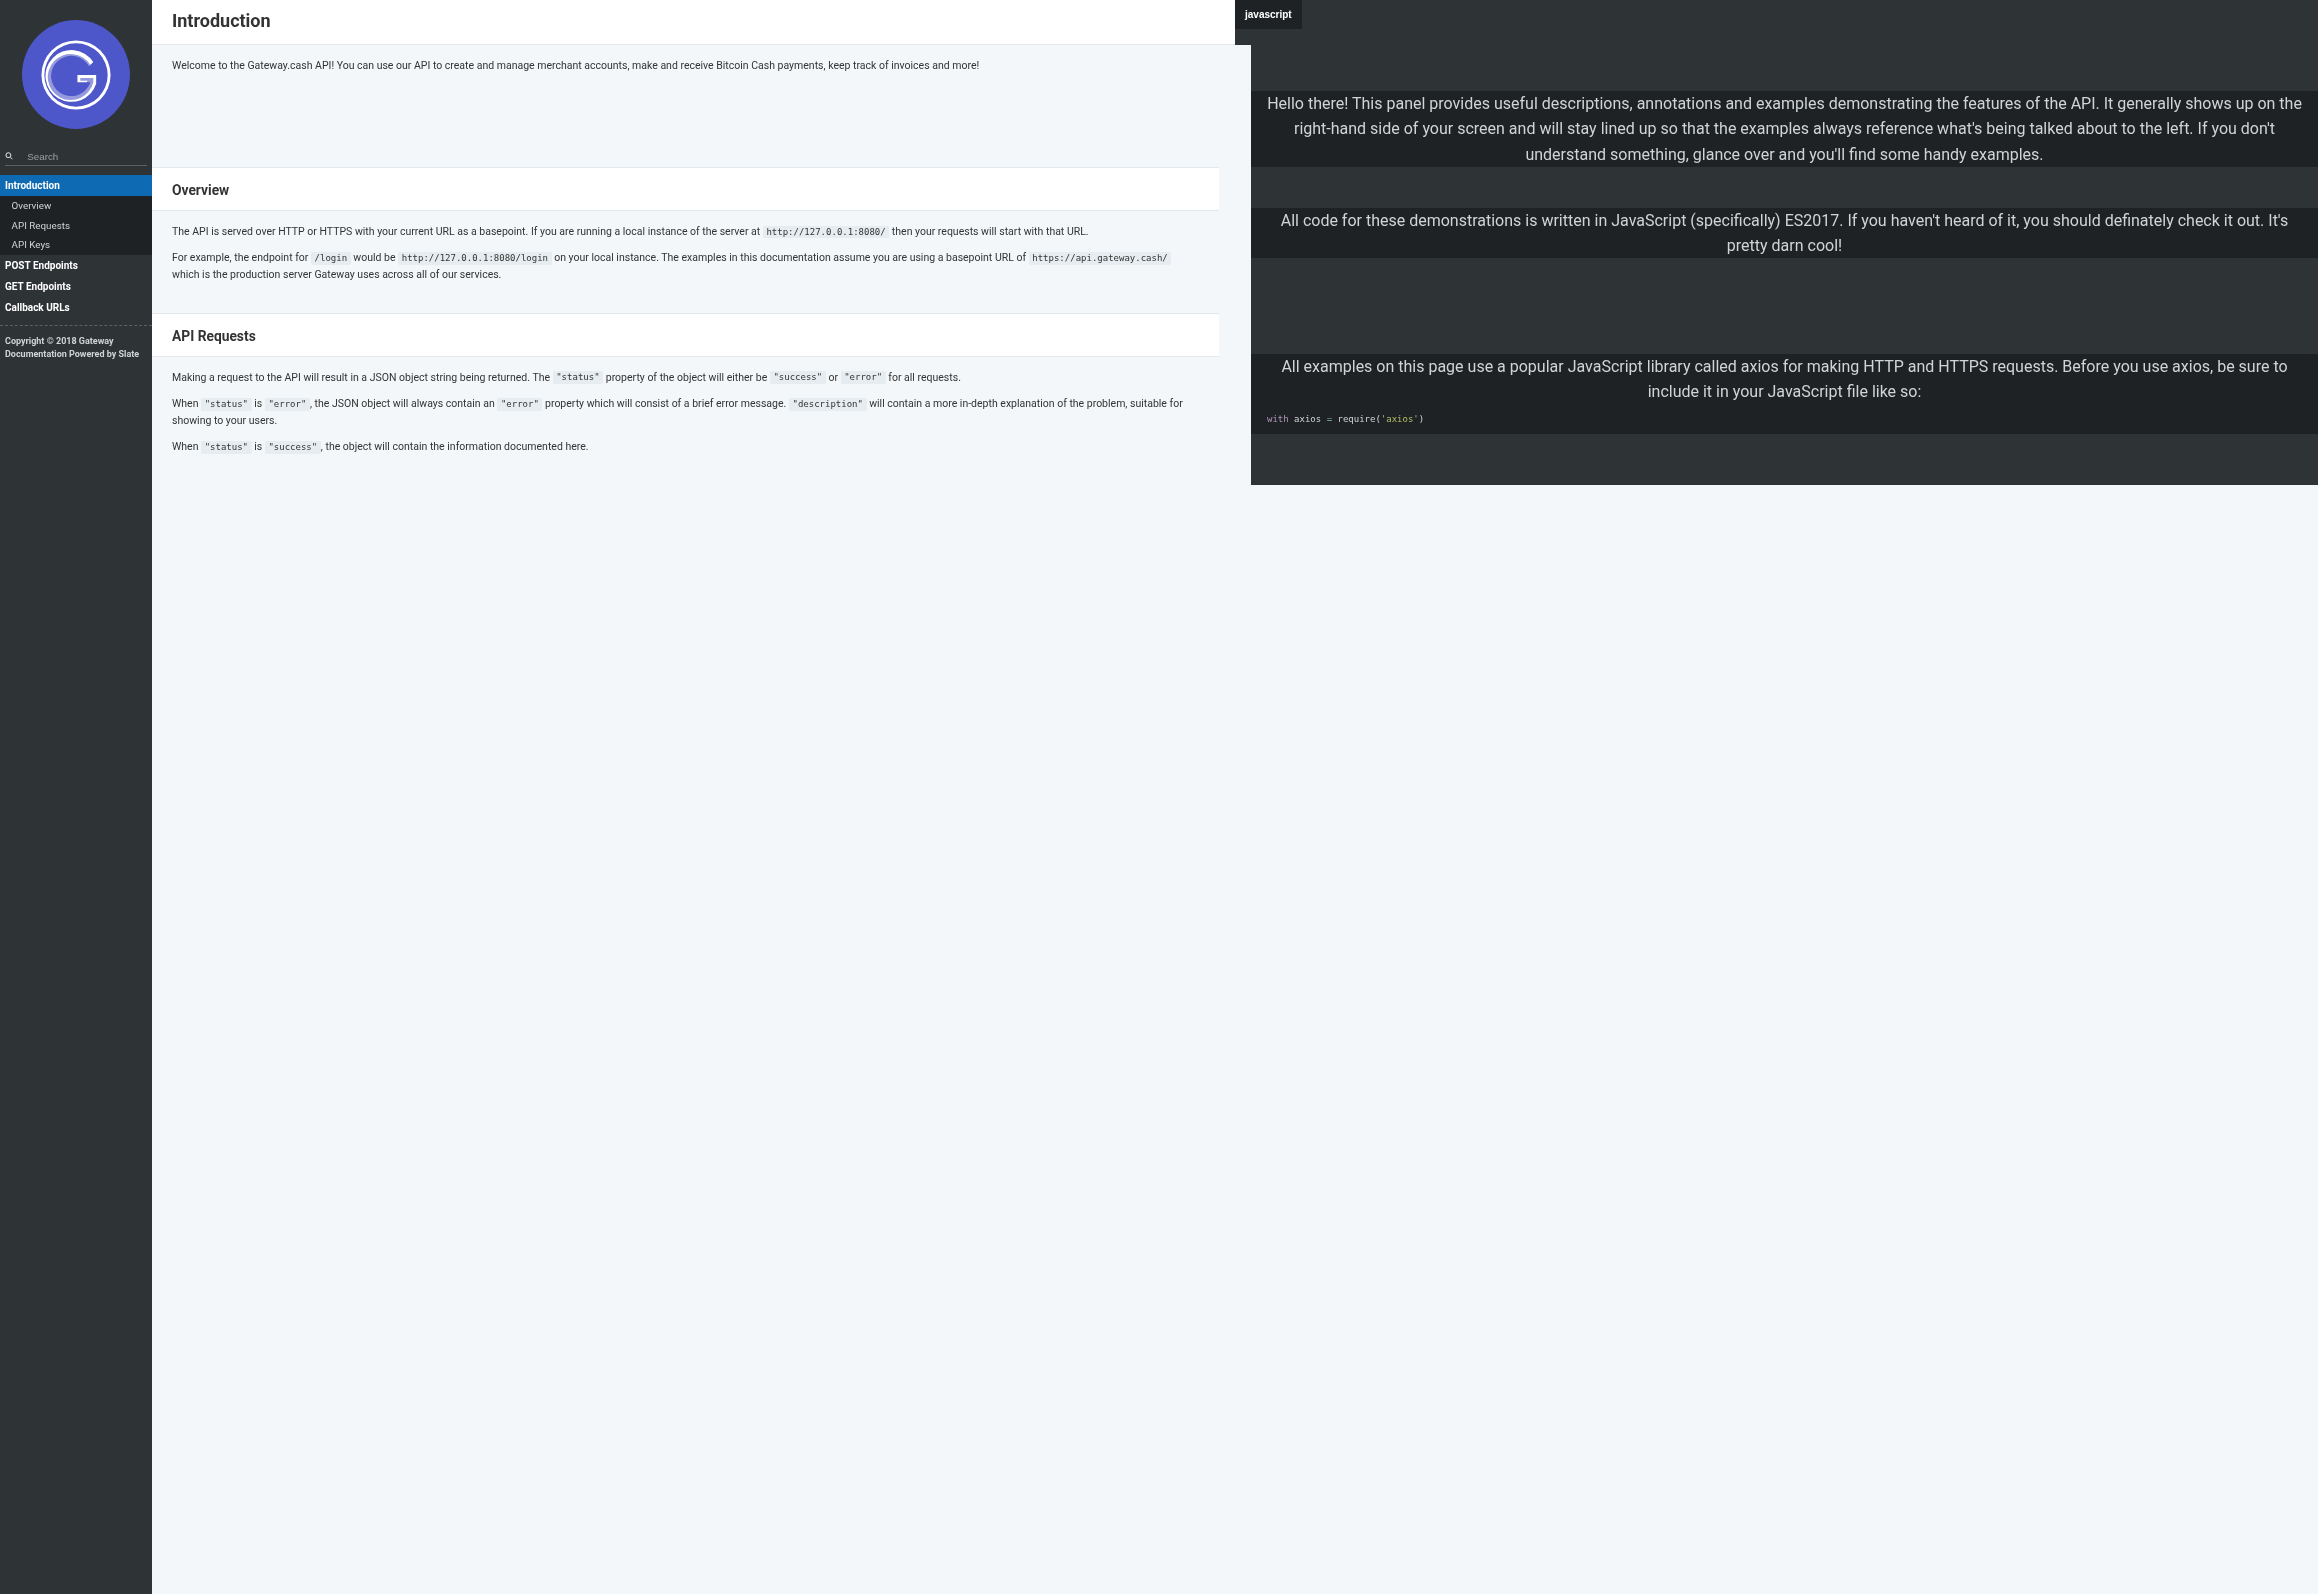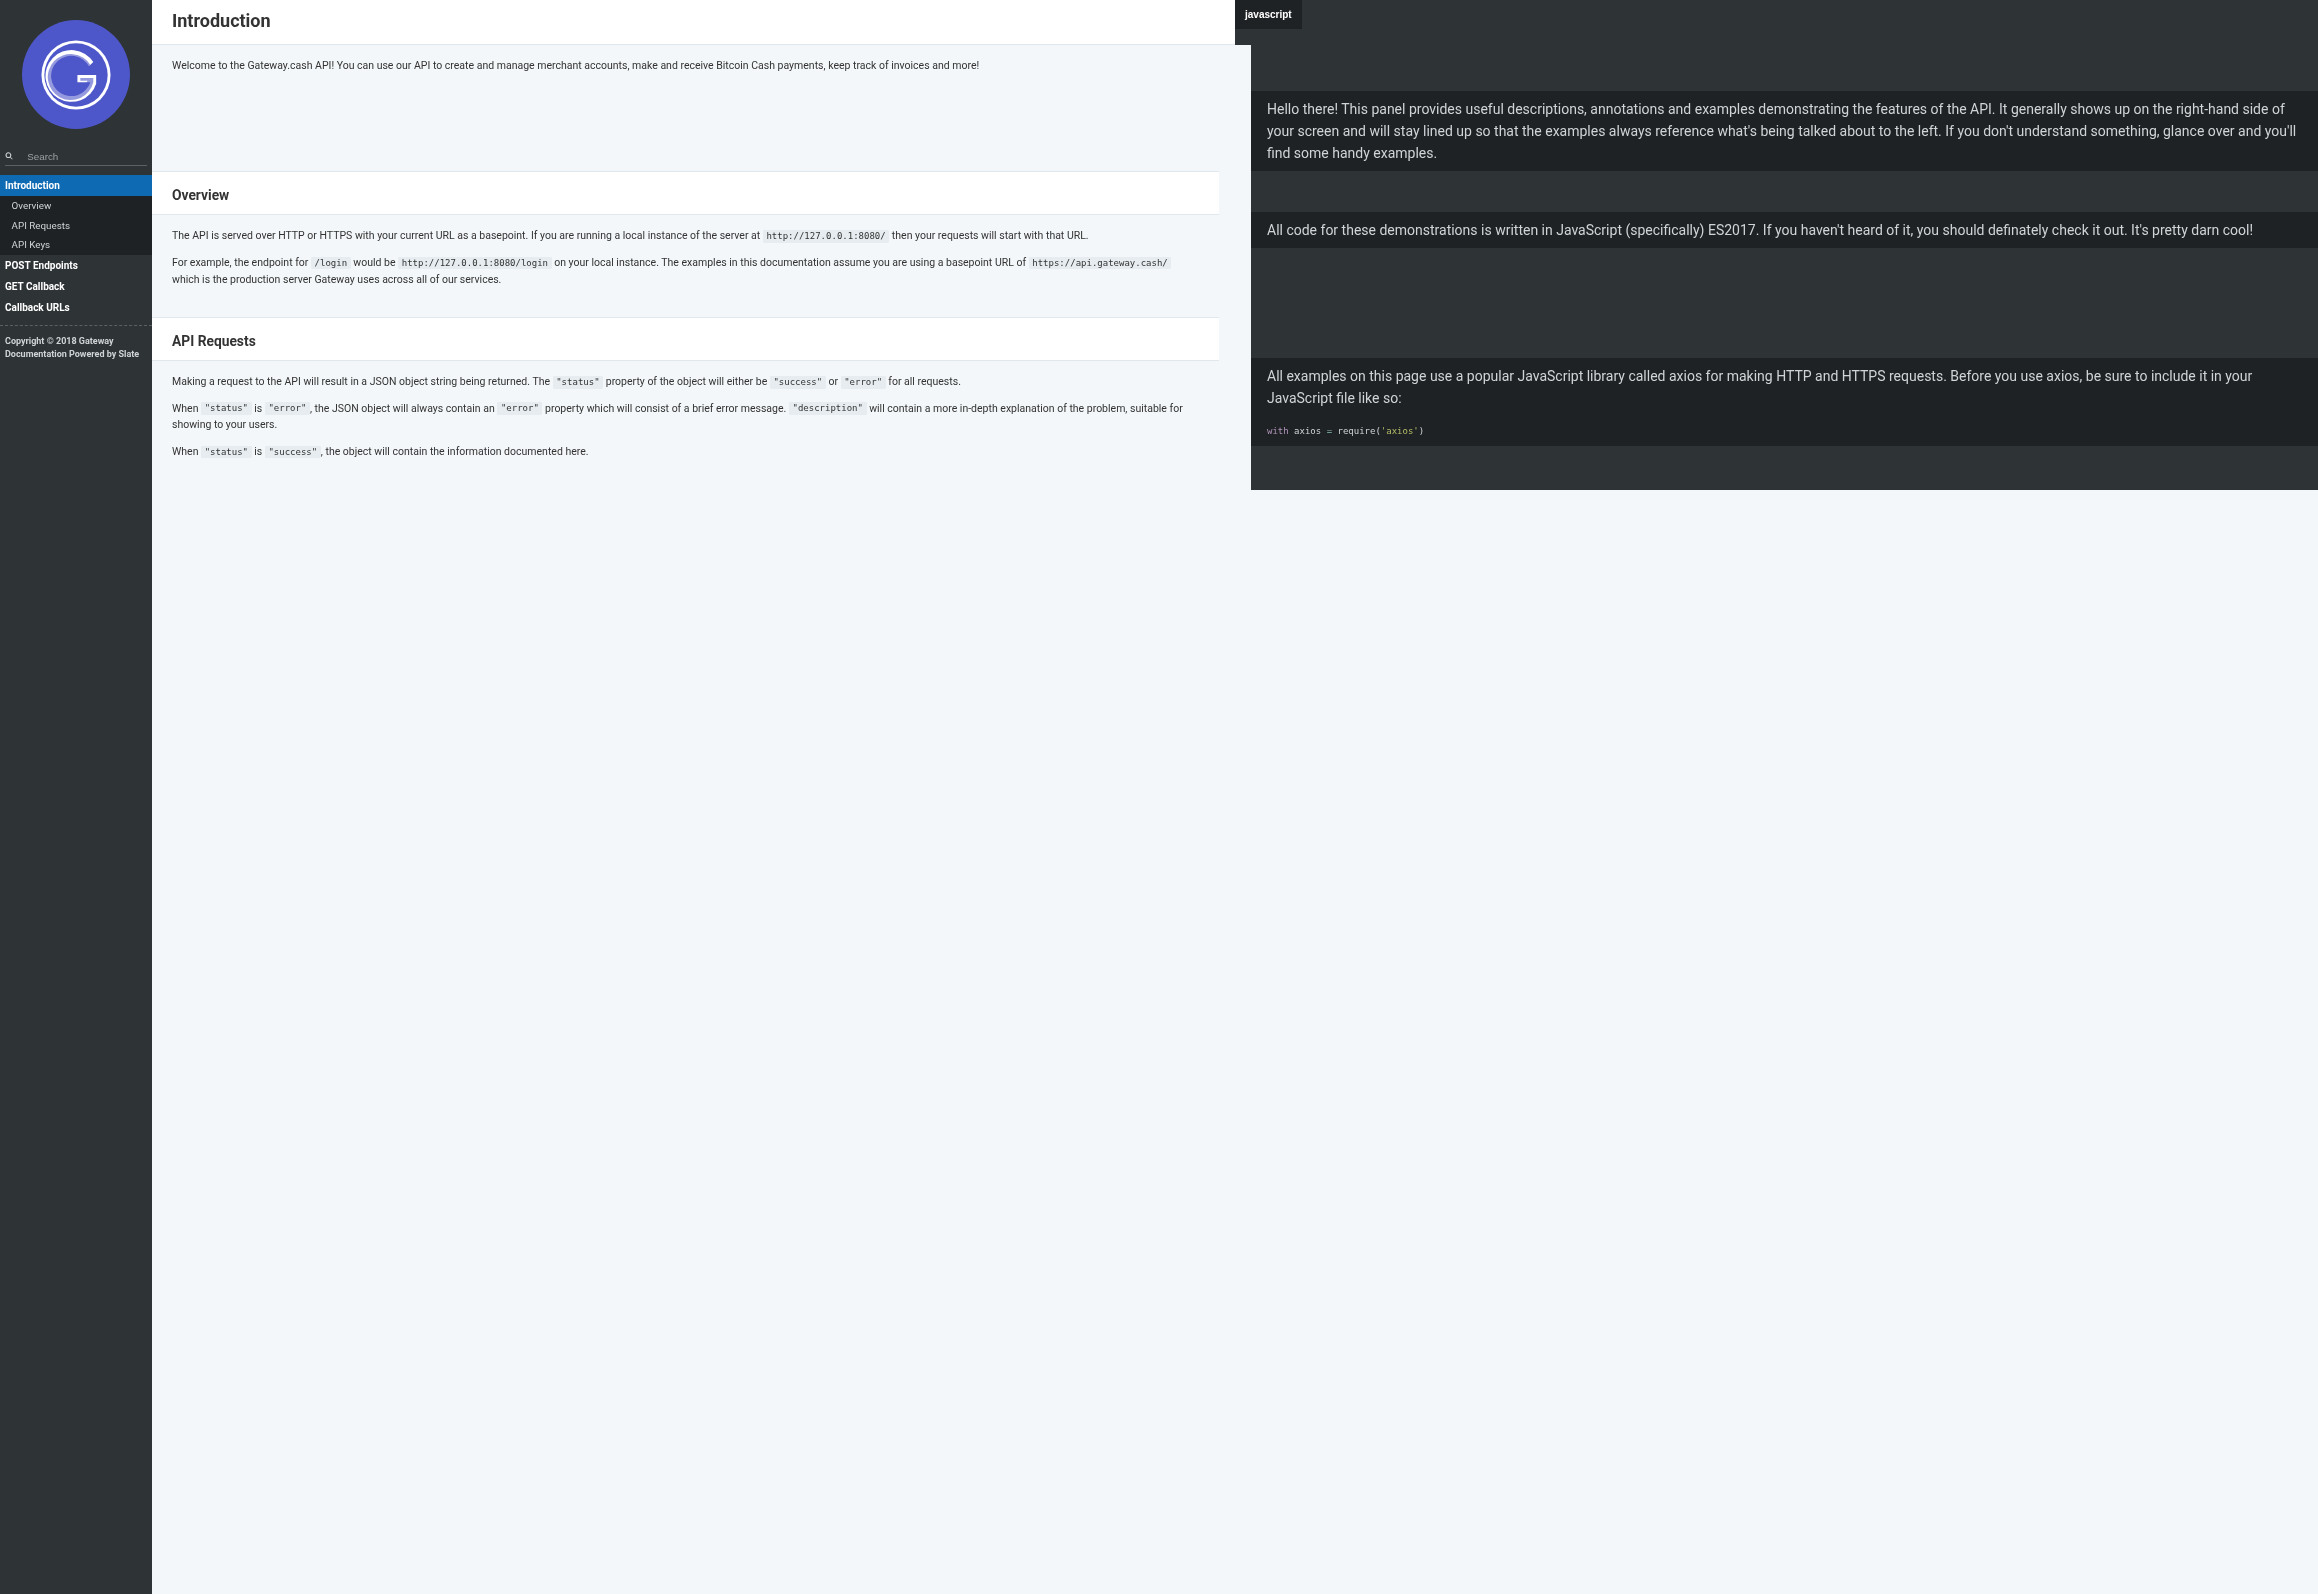--- a/index.html
+++ b/index.html
@@ -94,22 +94,22 @@
 .section-body { padding: 13px 20px 29px; }
 .section-body p { font-size: 10.5px; line-height: 1.58; color: #333; margin-bottom: 10px; }
 .section-body p:last-child { margin-bottom: 0; }
 code.inline {
   background: #e6ecef; padding: 1.4px 3.6px; border-radius: 1.4px;
   font-family: ui-monospace, SFMono-Regular, Menlo, Consolas, monospace;
   font-size: 9px; color: #333;
 }
 
 .aside {
-  background: #1e2224; padding: 7px 16px; color: #d0d4d7;
-  font-size: 14px; line-height: 1.58;
+  background: #1e2224; padding: 0 16px; color: #d0d4d7;
+  font-size: 16px; line-height: 1.58; text-align: center;
 }
 .code-block {
   background: #1e2224; padding: 10px 16px;
   font-family: ui-monospace, SFMono-Regular, Menlo, Consolas, monospace;
   font-size: 9px; white-space: pre;
 }
 .tok-kw { color: #b294bb; }
 .tok-op { color: #8abeb7; }
 .tok-fn { color: #d0d4d7; }
 .tok-str { color: #b5bd68; }
@@ -139,21 +139,21 @@
           </svg>
         <input class="search-input" placeholder="Search" style="">
       </div>
     </div>
     <nav class="nav">
       <a class="nav-item active">Introduction</a>
       <a class="nav-sub">Overview</a>
       <a class="nav-sub">API Requests</a>
       <a class="nav-sub">API Keys</a>
       <a class="nav-item">POST Endpoints</a>
-      <a class="nav-item">GET Callback</a>
+      <a class="nav-item">GET Endpoints</a>
       <a class="nav-item">Callback URLs</a>
       <div class="nav-divider"></div>
       <div class="copyright">Copyright © 2018 Gateway Documentation Powered by Slate</div>
     </nav>
   </aside>
 
   <main class="content">
     <div class="content-inner">
 
       <div class="header-row">

